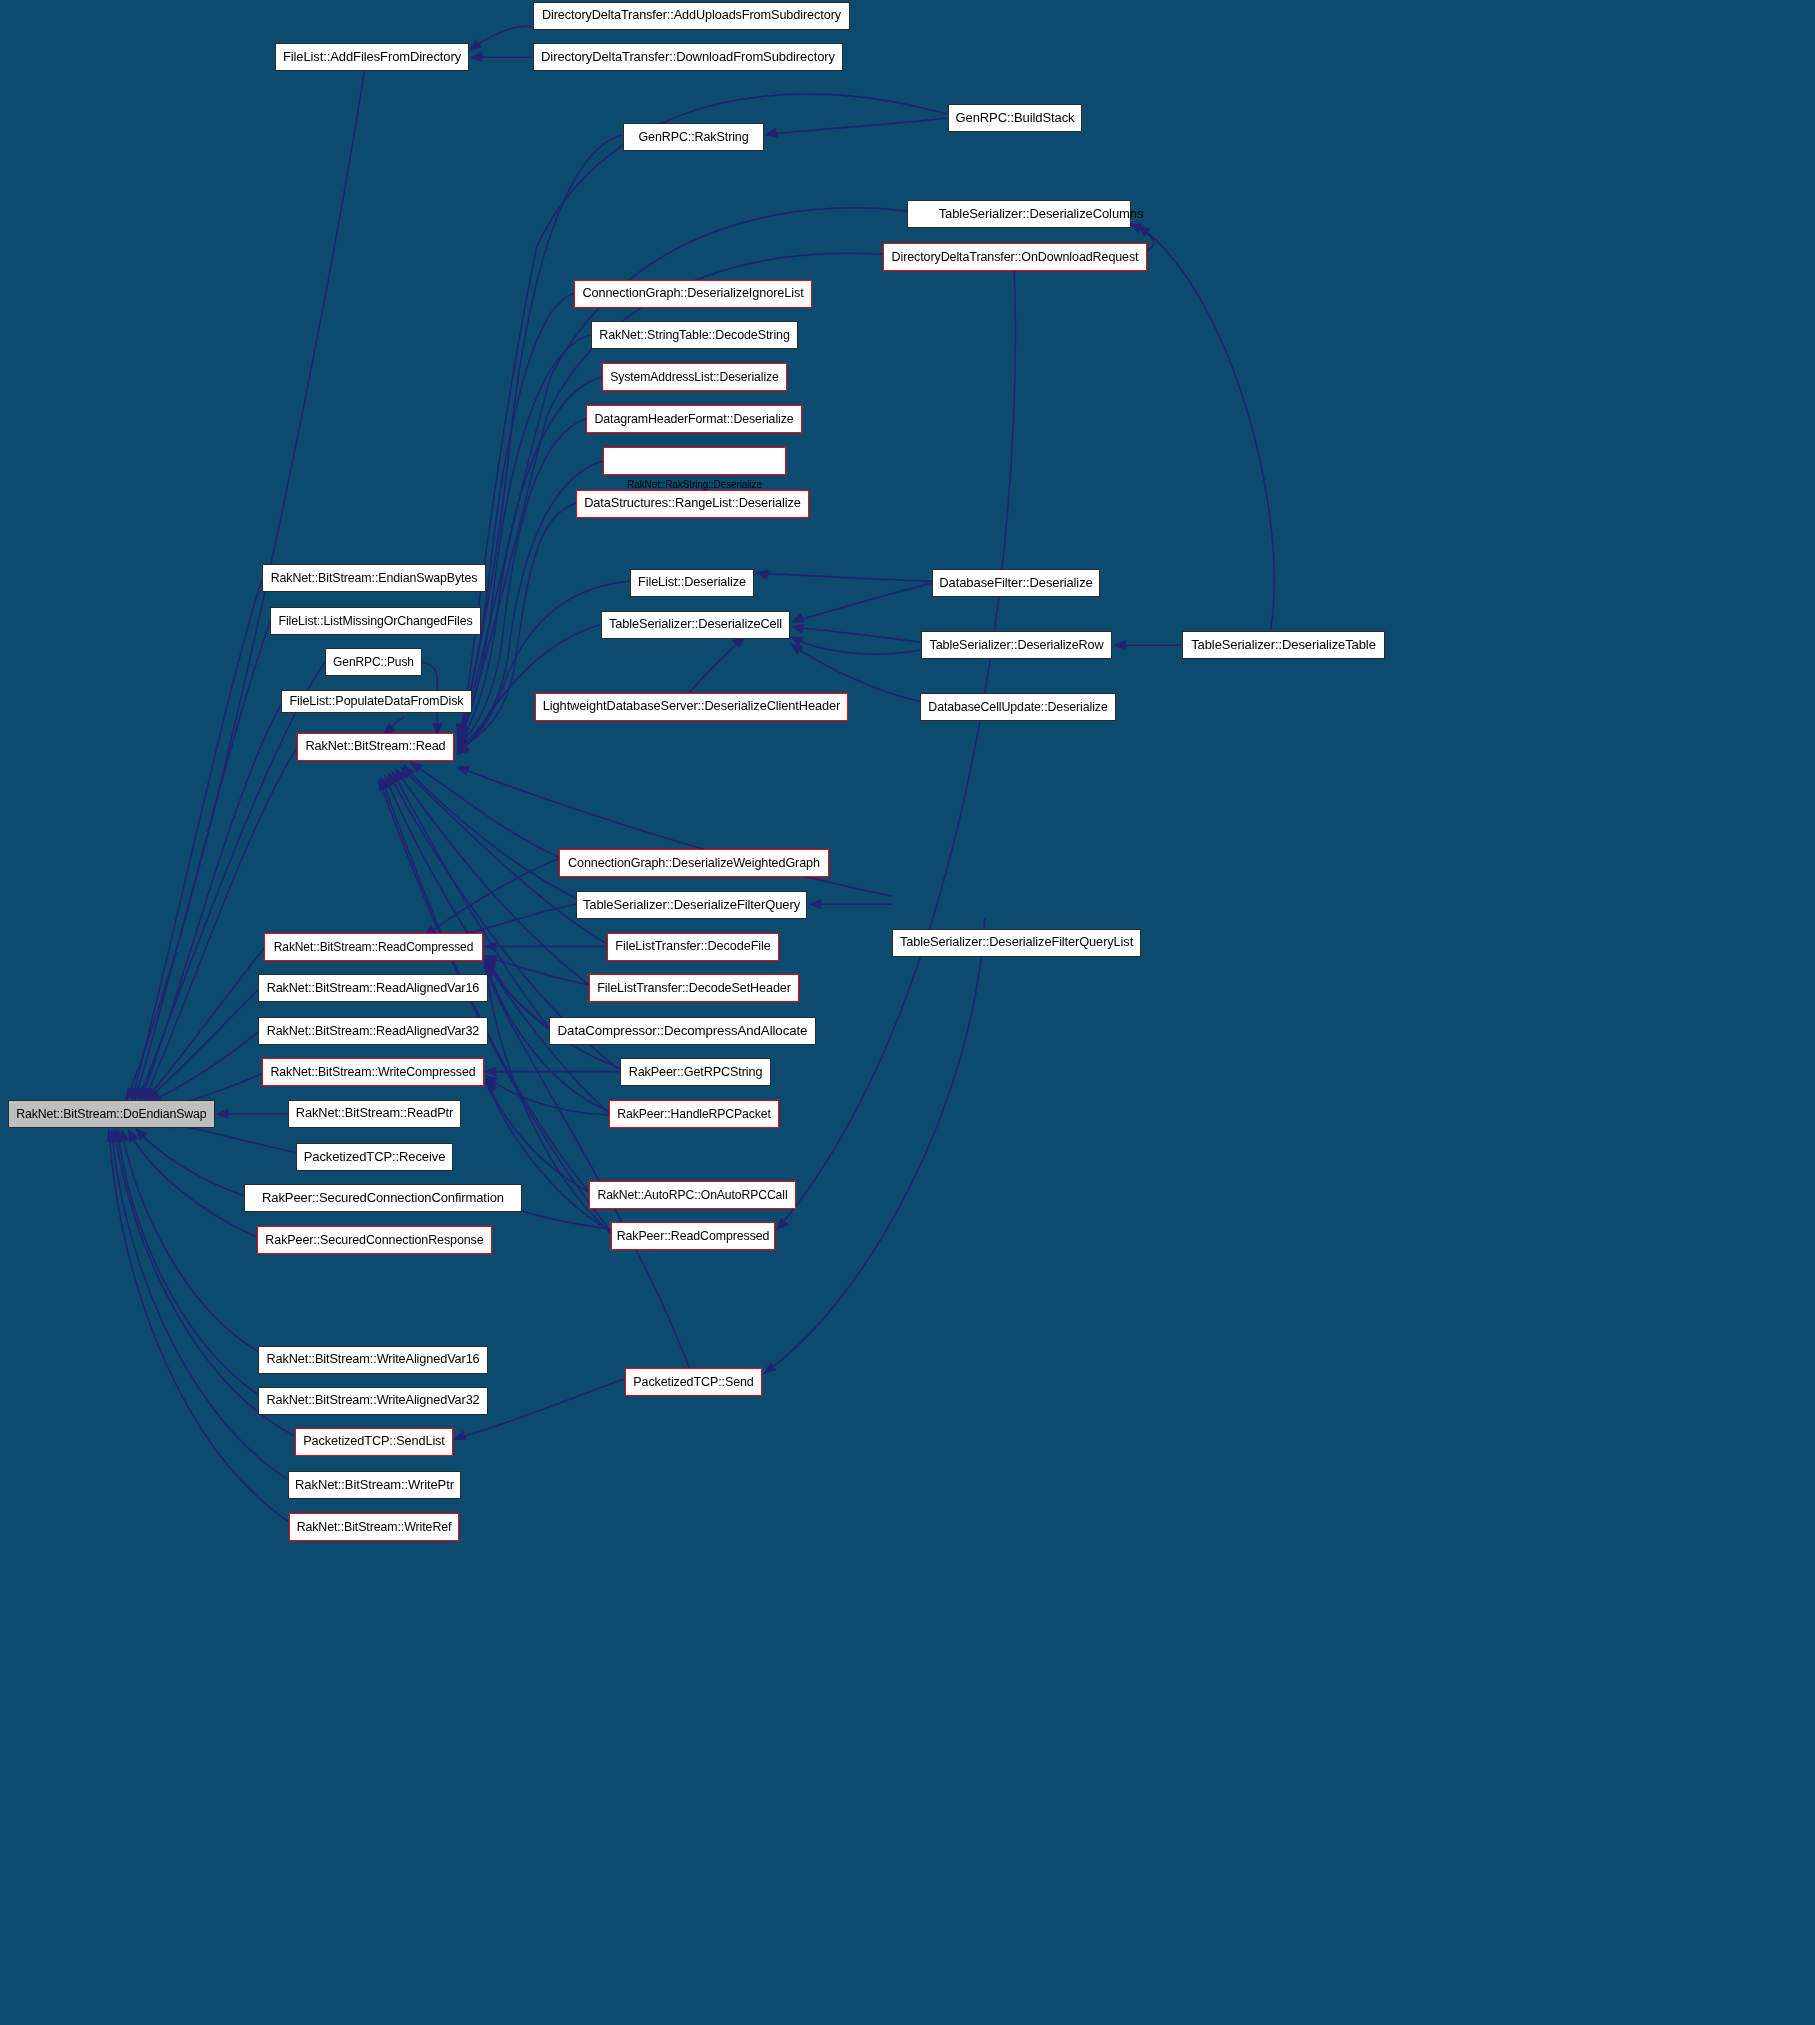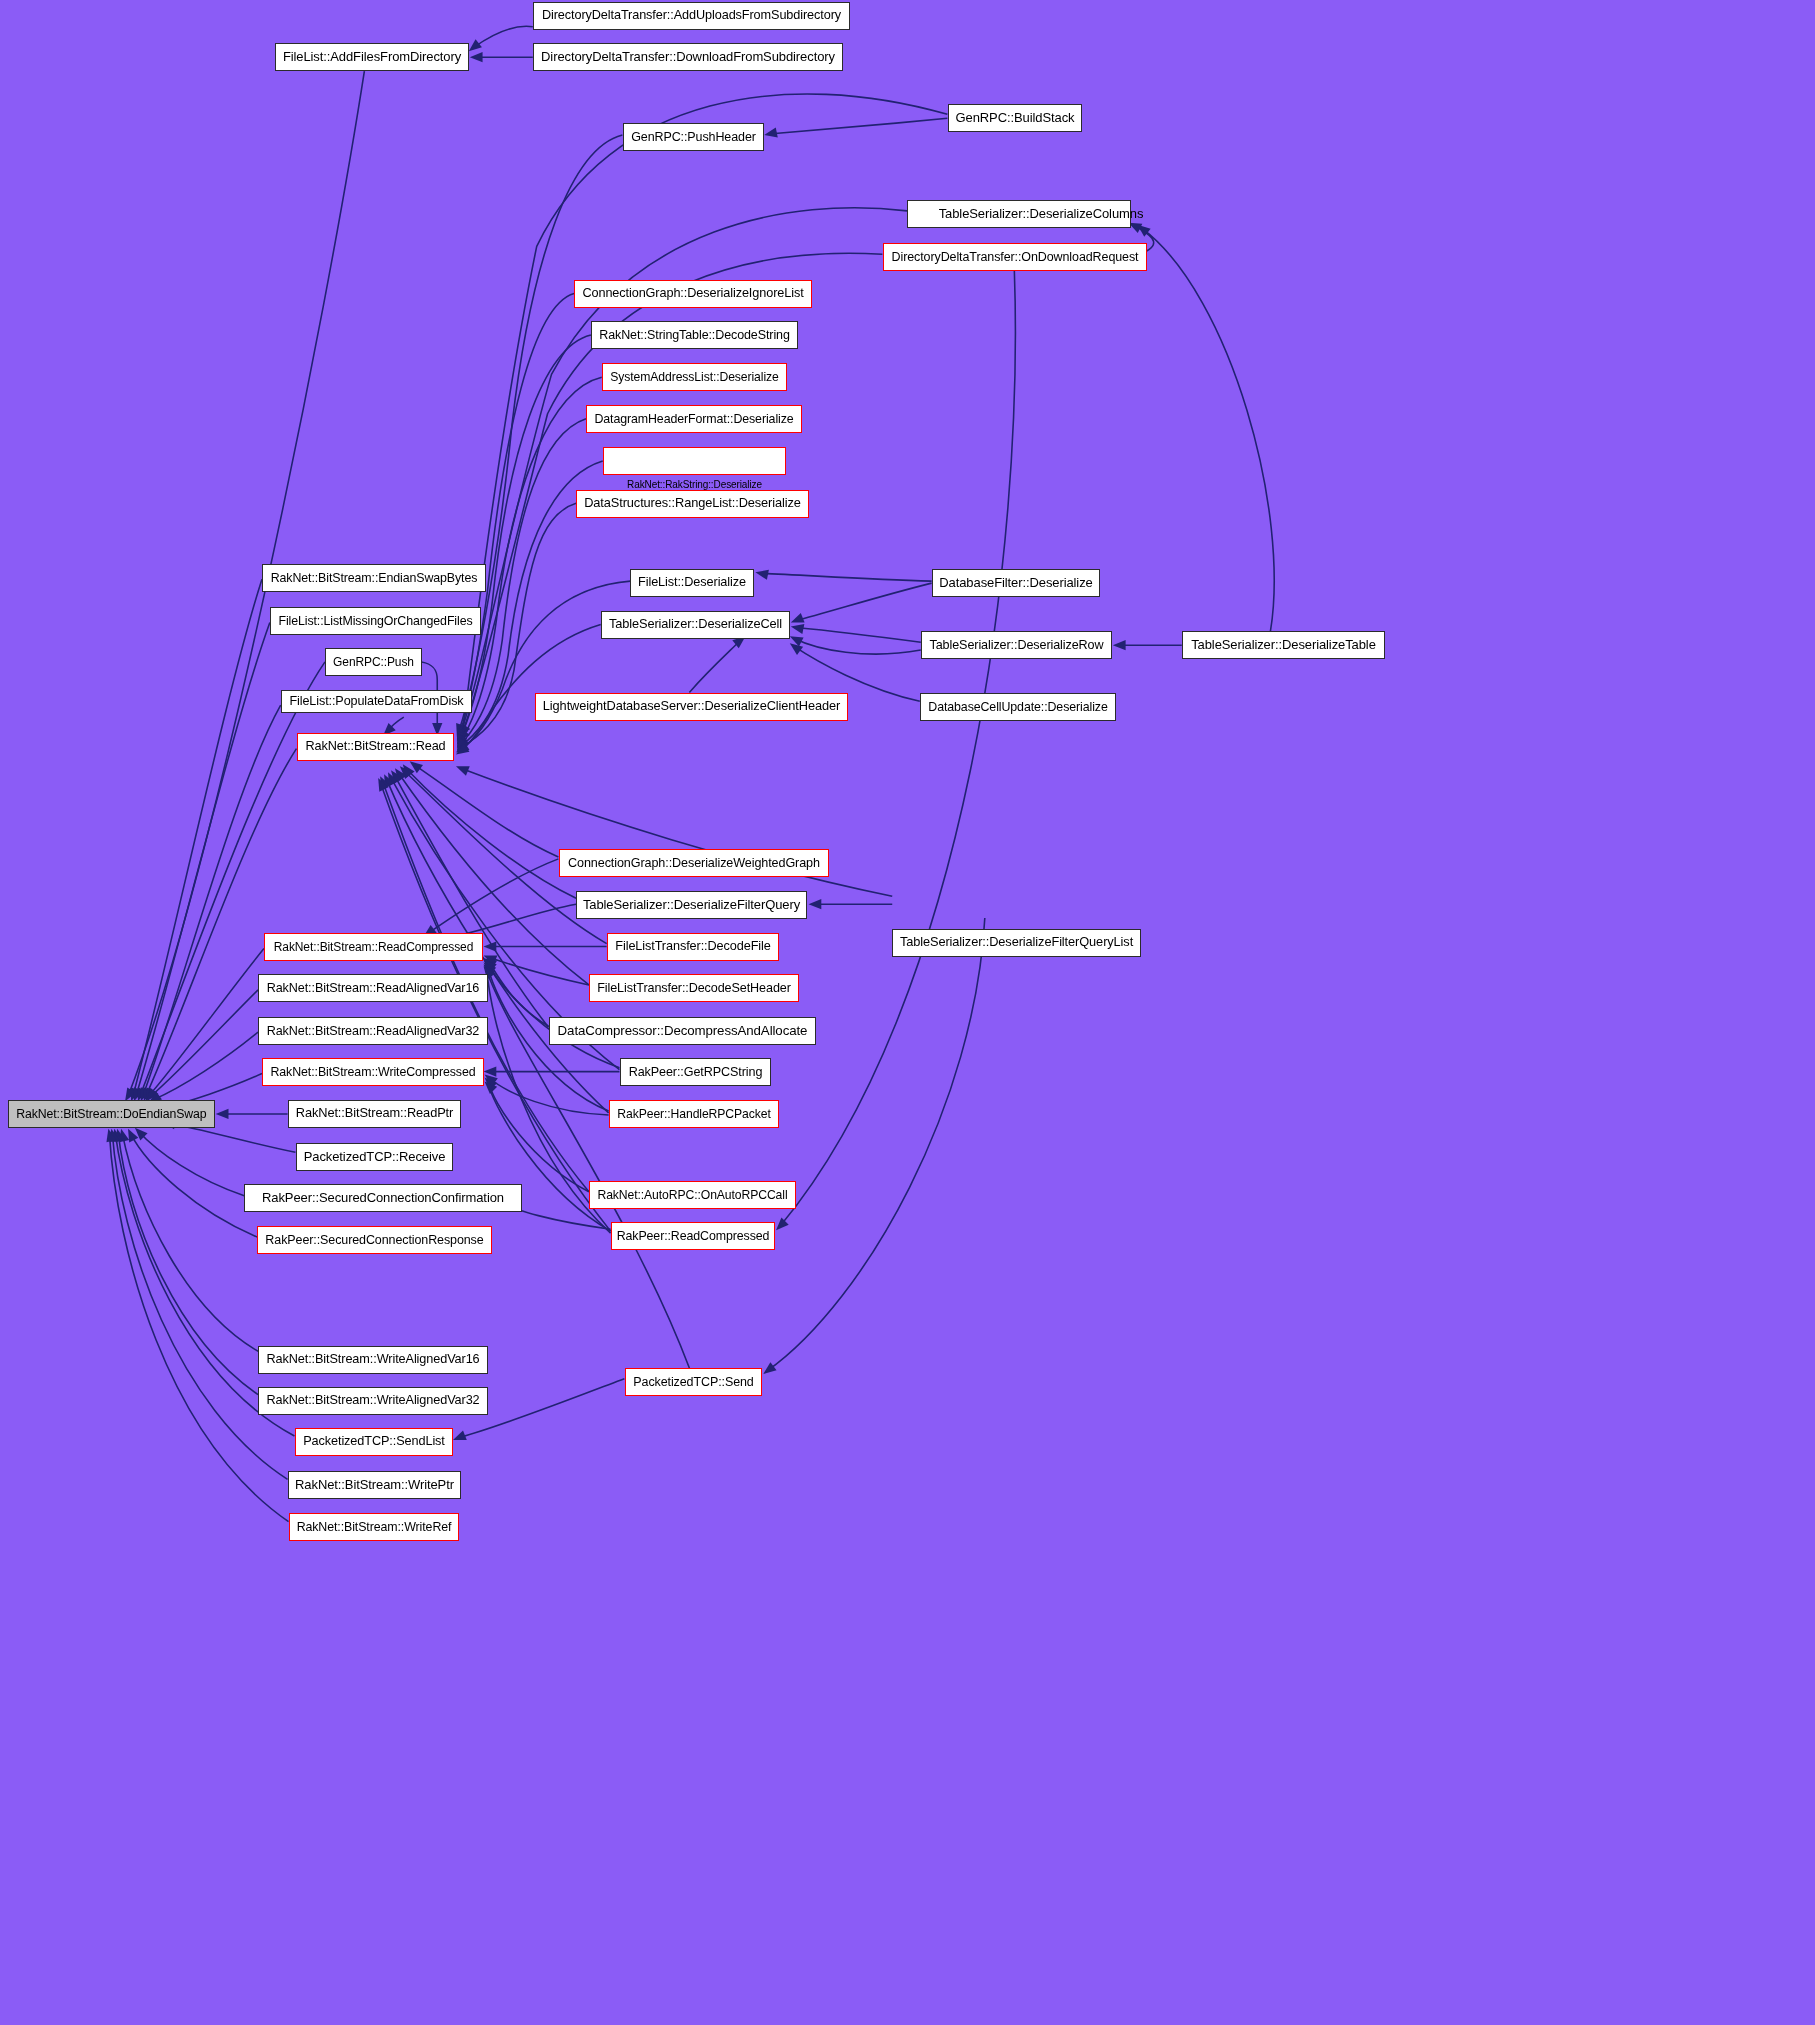--- a/index.html
+++ b/index.html
@@ -4,21 +4,21 @@
 <style>
   html, body {
     margin: 0;
     padding: 0;
     background: #ffffff;
   }
   #graph-root {
     position: relative;
     width: 1815px;
     height: 2025px;
-    background: #8b5cf6;
+    background: #0c4a6e;
     font-family: "Liberation Sans", "DejaVu Sans", sans-serif;
     overflow: hidden;
   }
   #edge-layer {
     position: absolute;
     left: 0;
     top: 0;
     width: 1815px;
     height: 2025px;
     pointer-events: none;
@@ -209,21 +209,21 @@
     <div class="gnode" style="left: 275px; top: 43px; width: 194px; height: 27.6px;">
       <span class="lbl" style="font-size: 13px;">FileList::AddFilesFromDirectory</span>
     </div>
     <div class="gnode" style="left: 533px; top: 43px; width: 310px; height: 27.6px;">
       <span class="lbl" style="font-size: 13px;">DirectoryDeltaTransfer::DownloadFromSubdirectory</span>
     </div>
     <div class="gnode" style="left: 948px; top: 104px; width: 134px; height: 27.6px;">
       <span class="lbl" style="font-size: 13px;">GenRPC::BuildStack</span>
     </div>
     <div class="gnode" style="left: 623px; top: 123px; width: 141px; height: 27.6px;">
-      <span class="lbl" style="font-size: 12.5px;">GenRPC::PushHeader</span>
+      <span class="lbl" style="font-size: 12.5px;">GenRPC::RakString</span>
     </div>
     <div class="gnode" style="left: 907px; top: 200px; width: 224px; height: 27.6px; padding-left: 44px;">
       <span class="lbl" style="font-size: 13px;">TableSerializer::DeserializeColumns</span>
     </div>
     <div class="gnode red" style="left: 883px; top: 243px; width: 264px; height: 27.6px;">
       <span class="lbl" style="font-size: 12.5px;">DirectoryDeltaTransfer::OnDownloadRequest</span>
     </div>
     <div class="gnode red" style="left: 574px; top: 280px; width: 238px; height: 27.6px;">
       <span class="lbl" style="font-size: 12.7px;">ConnectionGraph::DeserializeIgnoreList</span>
     </div>

